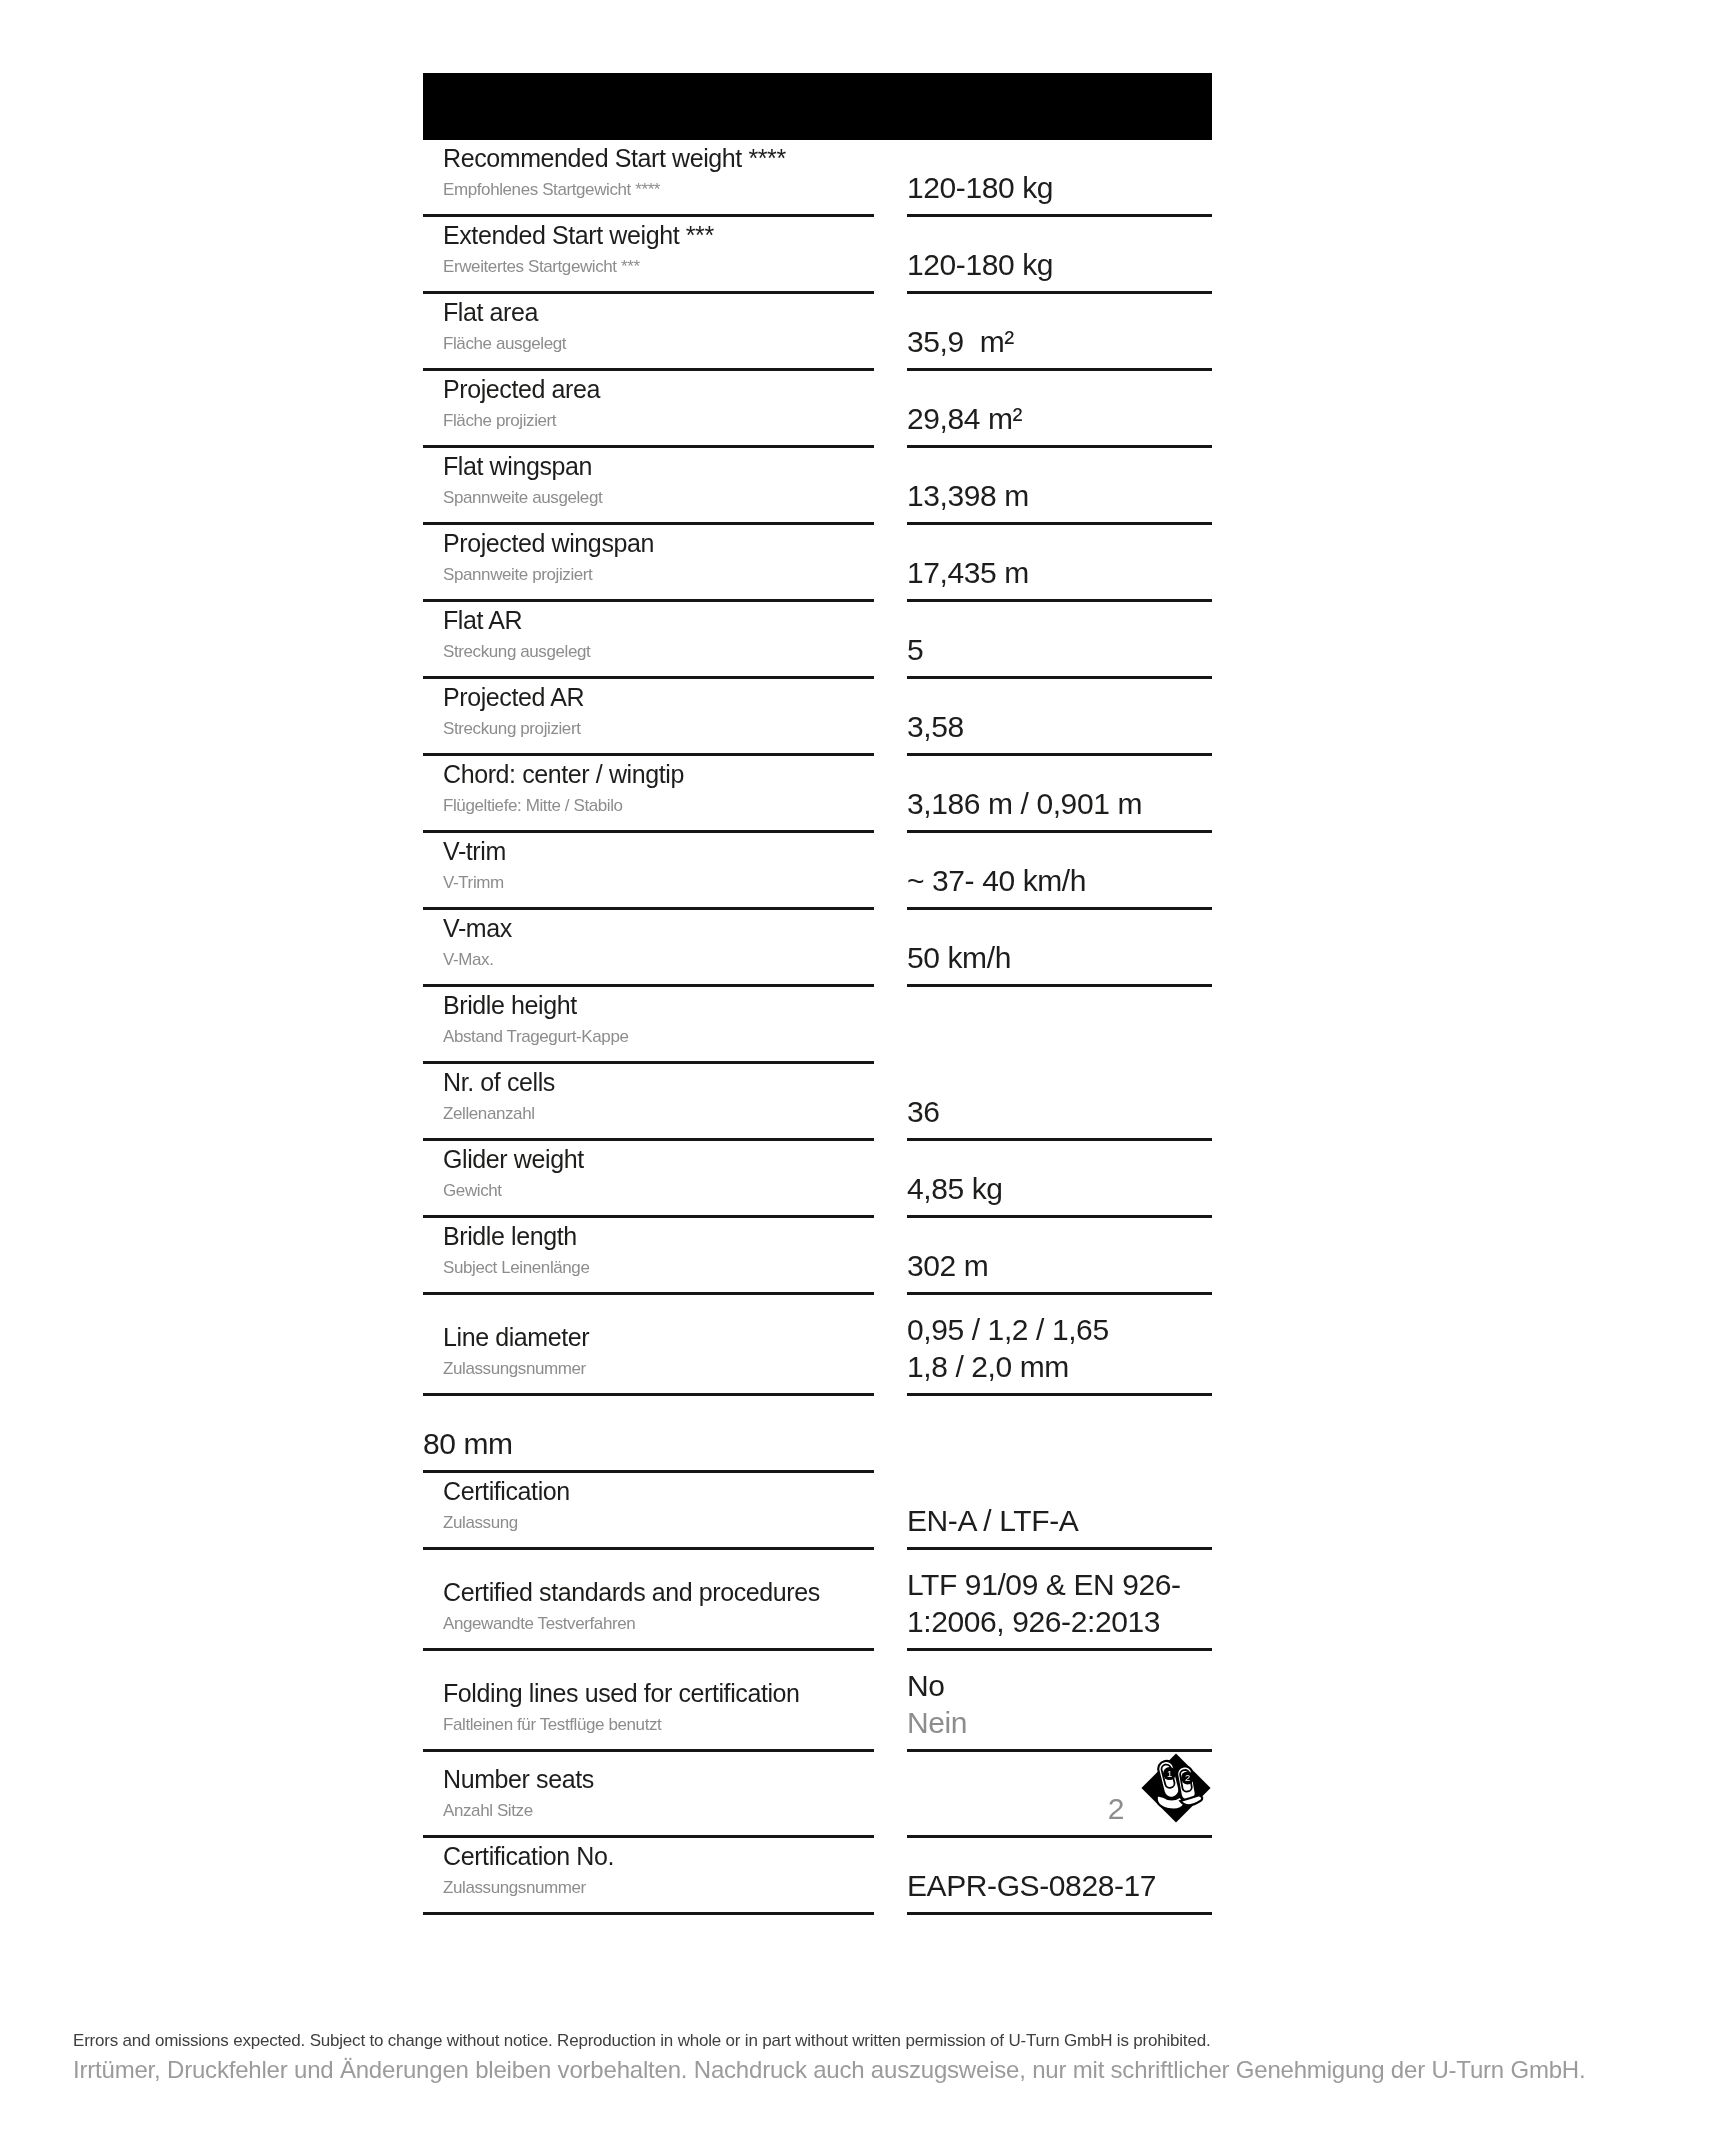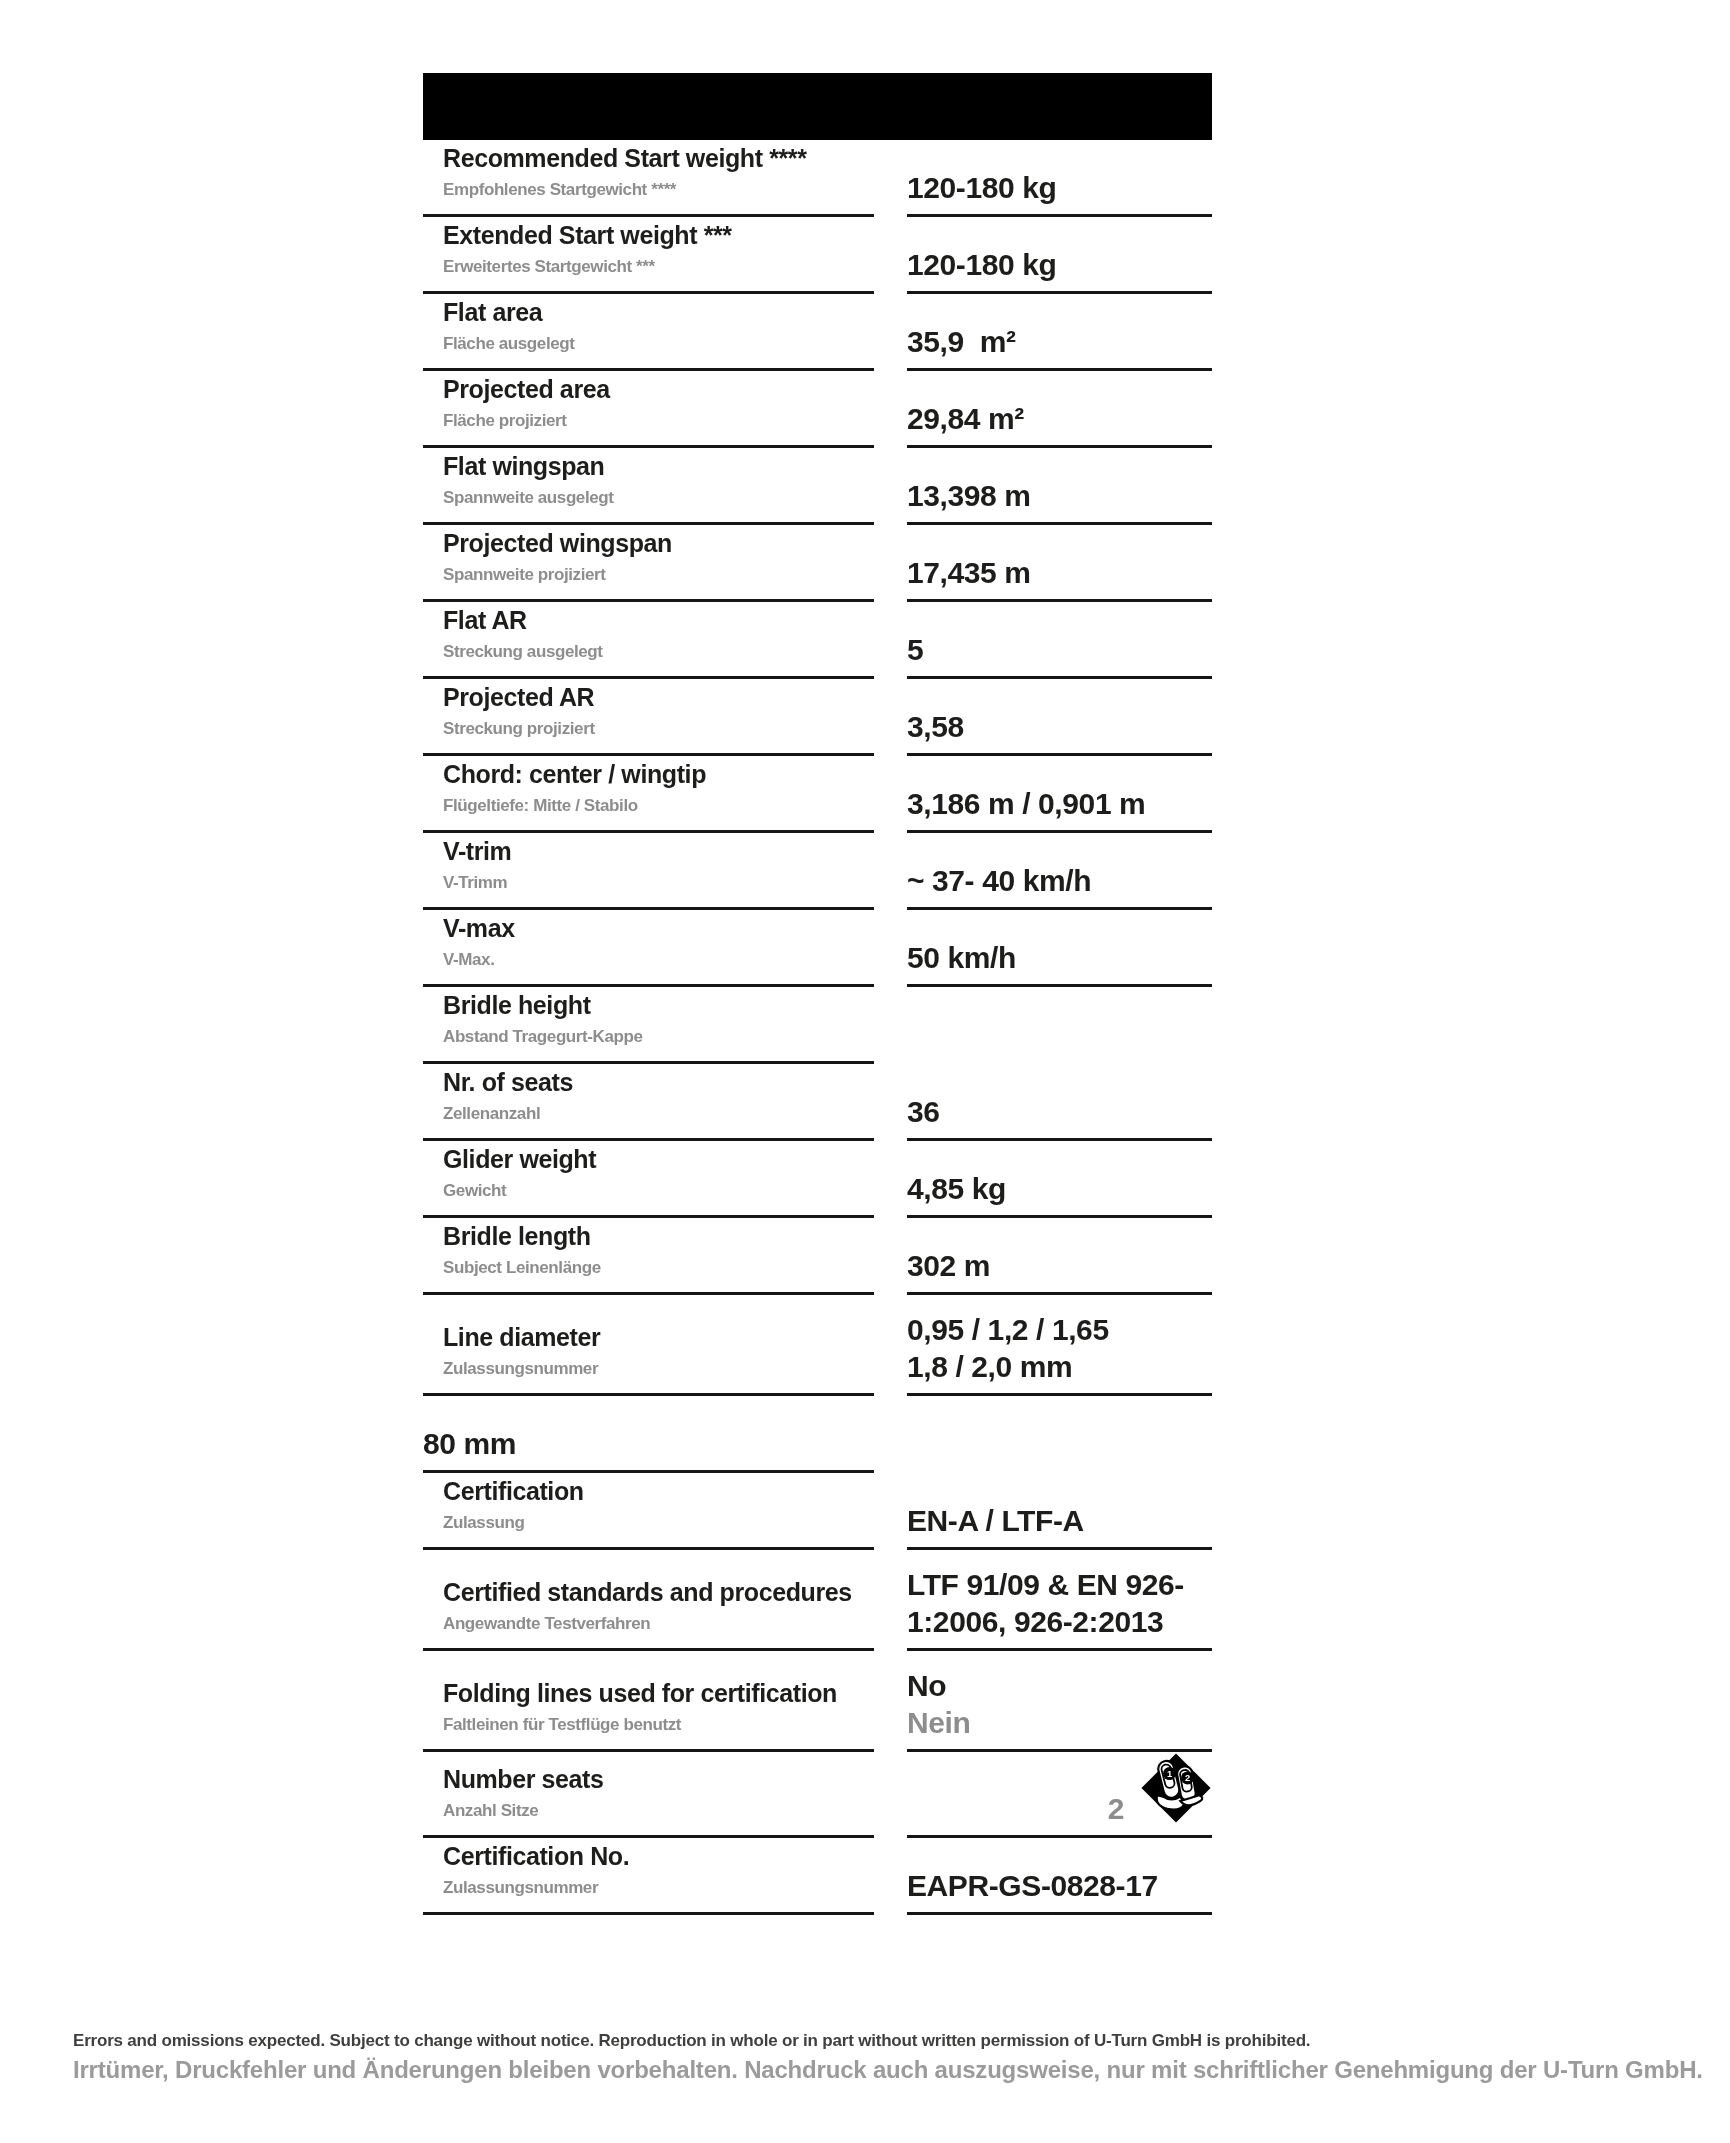--- a/index.html
+++ b/index.html
@@ -1,20 +1,20 @@
 <!DOCTYPE html>
 <html style="font-size:14px"><head>
 <meta charset="utf-8">
 <style>
   html,body{margin:0;padding:0;}
   body{
     width:1730px;height:2144px;background:#ffffff;overflow:hidden;
     font-family:"Liberation Sans",sans-serif;
   }
-  .page{position:relative;width:1578px;height:2144px;background:#fff;font-weight:bold;}
+  .page{position:relative;width:1578px;height:2144px;background:#fff;}
   .spec-table{position:absolute;left:423px;top:73px;width:789px;}
   .header-bar{height:67px;background:#000000;}
   .row{display:grid;grid-template-columns:451px 305px;column-gap:33px;}
   .lc,.vc{
     border-bottom:3.5px solid #161615;box-sizing:border-box;min-height:77px;
     display:flex;flex-direction:column;justify-content:flex-end;
     padding-bottom:8px;
   }
   .row.tall .lc,.row.tall .vc{min-height:101px;}
   .lc{padding-left:20px;}
@@ -147,21 +147,21 @@
 
     <div class="row">
       <div class="lc">
         <div class="en">Bridle height</div>
         <div class="de">Abstand Tragegurt-Kappe</div>
       </div>
     </div>
 
     <div class="row">
       <div class="lc">
-        <div class="en">Nr. of seats</div>
+        <div class="en">Nr. of cells</div>
         <div class="de">Zellenanzahl</div>
       </div>
       <div class="vc">
         <div class="val">36</div>
       </div>
     </div>
 
     <div class="row">
       <div class="lc">
         <div class="en">Glider weight</div>

